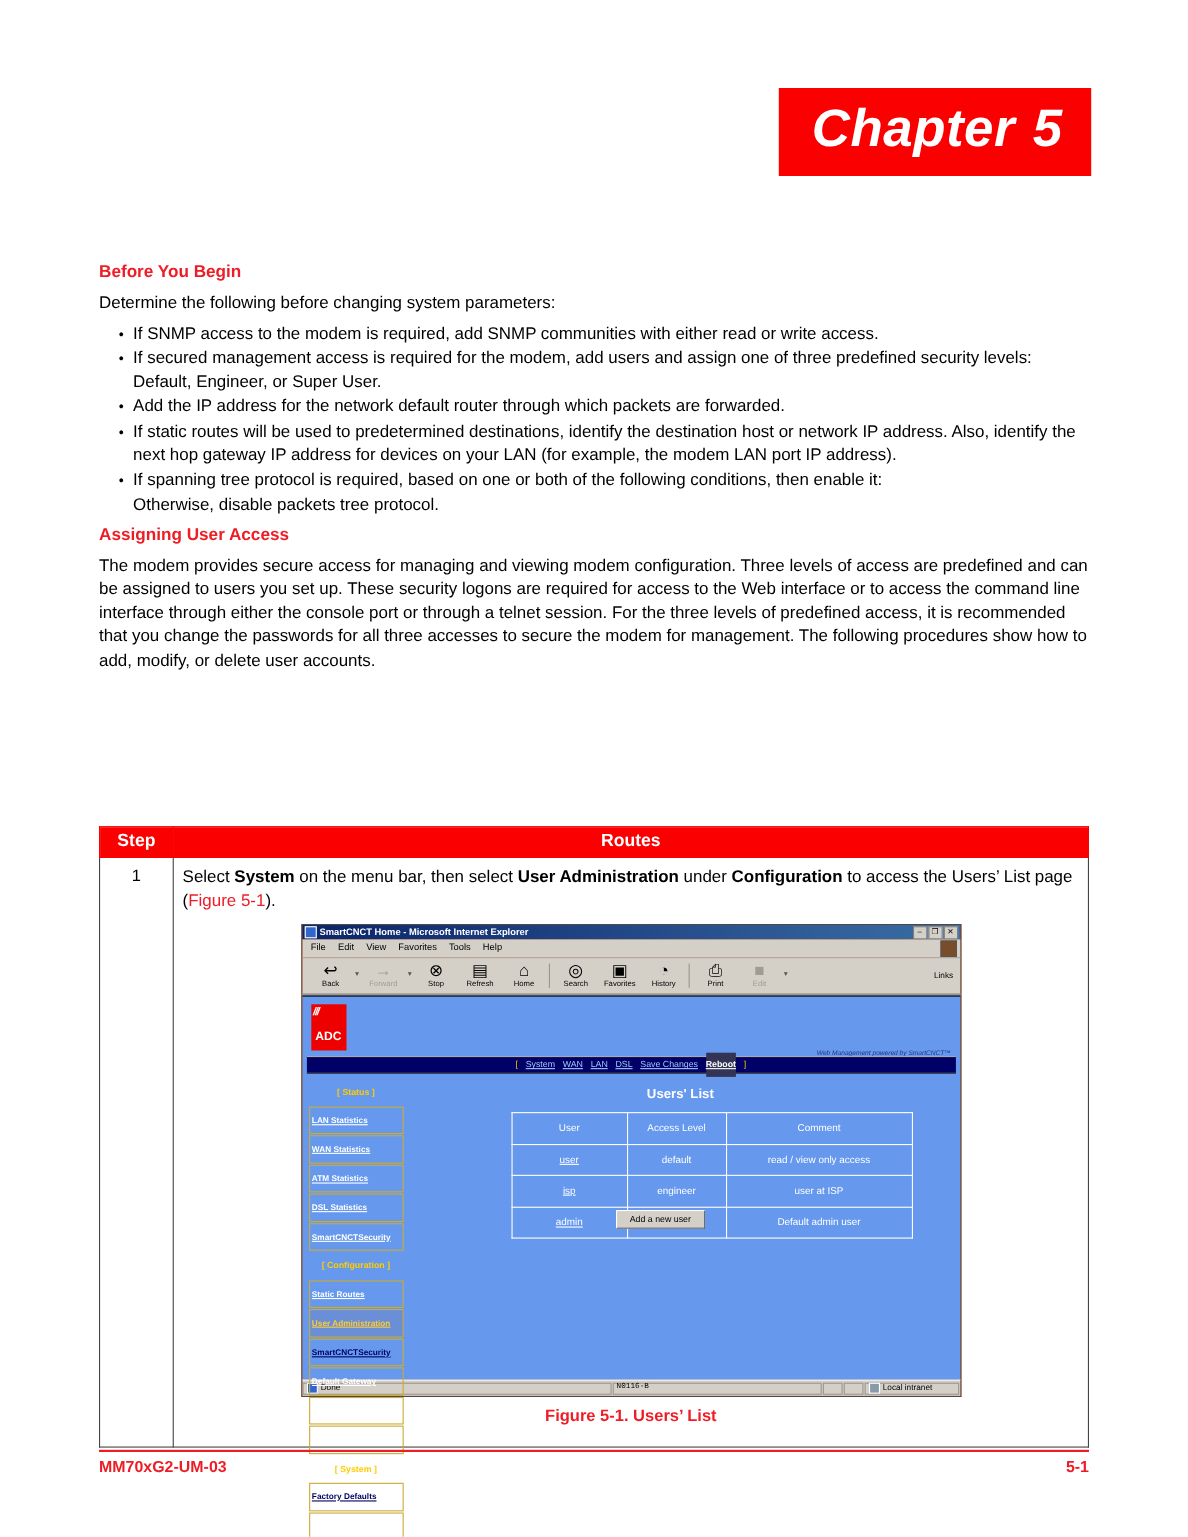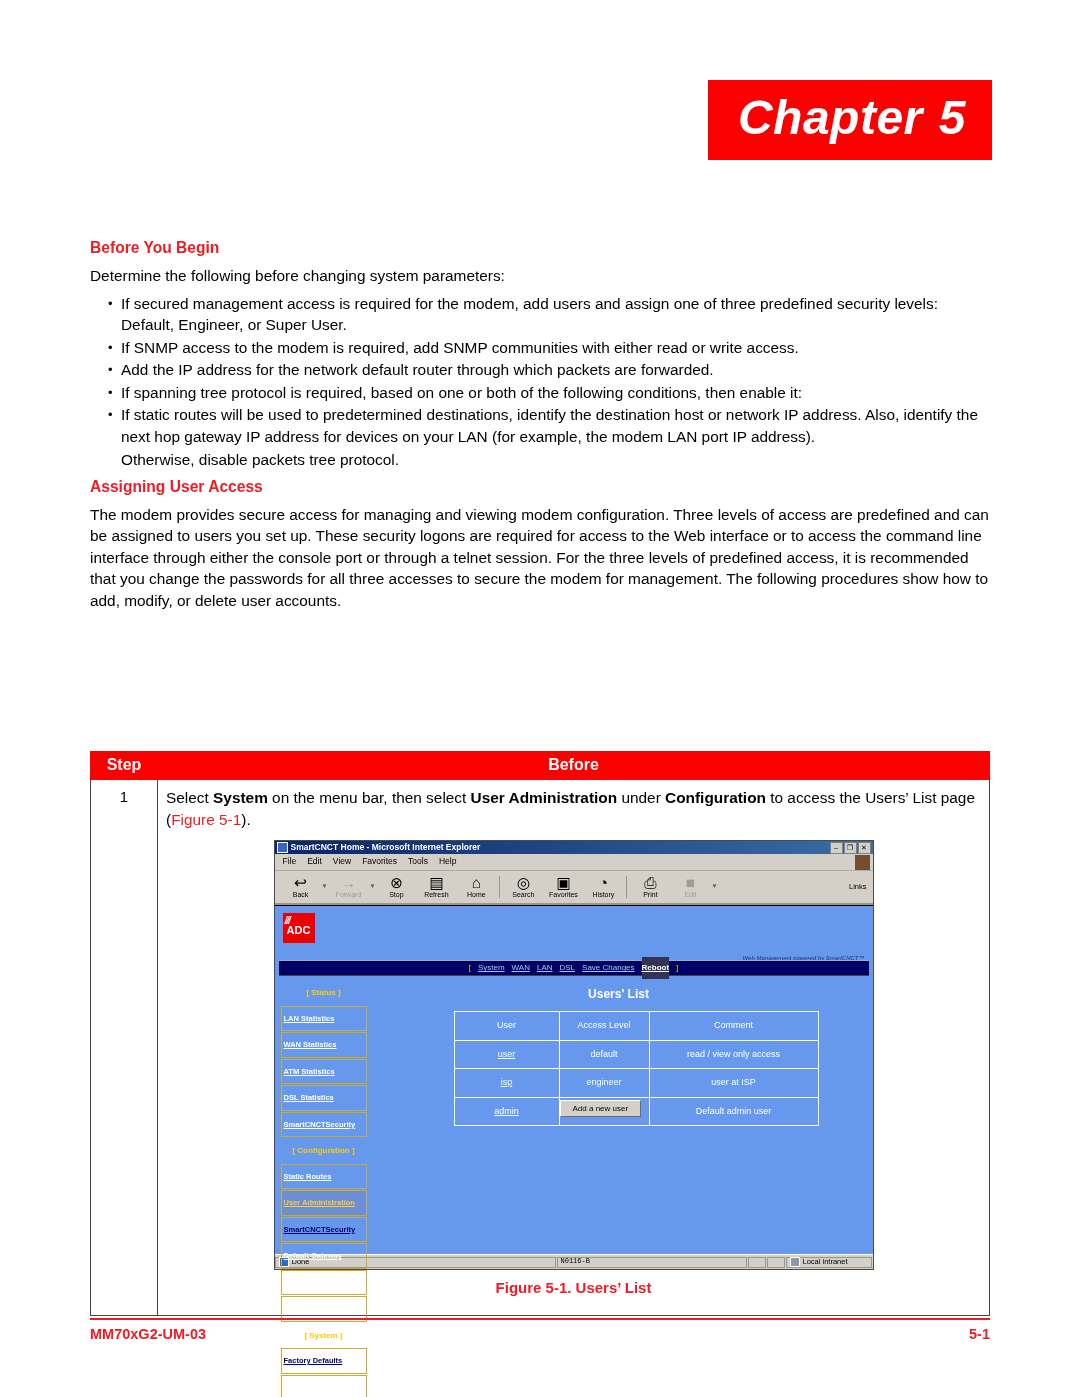--- a/index.html
+++ b/index.html
@@ -250,21 +250,21 @@
   
   .webpage {
     background: #6699ee;
     border-top: 1px solid #000;
     position: relative;
     height: 348px;
   }
   .adc-logo {
     position: absolute;
     left: 8px; top: 7px;
-    width: 32px; height: 30px;
+    width: 32px; height: 42px;
     background: #ee0000;
     color: #ffffff;
     font-weight: bold;
     font-size: 11px;
     display: flex;
     align-items: flex-end;
     justify-content: center;
     padding-bottom: 2px;
     box-sizing: border-box;
   }
@@ -348,21 +348,21 @@
     position: absolute;
     left: 100px; right: 10px;
     top: 78px;
     text-align: center;
     color: #ffffff;
     font-size: 12px;
     font-weight: bold;
   }
   .users-table {
     position: absolute;
-    left: 179px;
+    left: 190px;
     top: 105px;
     width: 365px;
     border-collapse: collapse;
     padding-left: 26px;
   }
   .users-table td {
     border: 1px solid #ffffff;
     color: #ffffff;
     font-size: 9px;
     text-align: center;
@@ -459,40 +459,40 @@
 
 
   <div class="content">
 
 
     <h3 class="subhead">Before You Begin</h3>
 
     <p class="body">Determine the following before changing system parameters:</p>
 
     <ul class="bullets">
+      <li>If SNMP access to the modem is required, add SNMP communities with either read or write access.</li>
       <li>If secured management access is required for the modem, add users and assign one of three predefined security levels: Default, Engineer, or Super User.</li>
-      <li>If SNMP access to the modem is required, add SNMP communities with either read or write access.</li>
       <li>Add the IP address for the network default router through which packets are forwarded.</li>
+      <li>If static routes will be used to predetermined destinations, identify the destination host or network IP address. Also, identify the next hop gateway IP address for devices on your LAN (for example, the modem LAN port IP address).</li>
       <li>If spanning tree protocol is required, based on one or both of the following conditions, then enable it:</li>
-      <li>If static routes will be used to predetermined destinations, identify the destination host or network IP address. Also, identify the next hop gateway IP address for devices on your LAN (for example, the modem LAN port IP address).</li>
     </ul>
 
 
     <p class="indented">Otherwise, disable packets tree protocol.</p>
 
     <h3 class="subhead">Assigning User Access</h3>
 
     <p class="body">The modem provides secure access for managing and viewing modem configuration. Three levels of access are predefined and can be assigned to users you set up. These security logons are required for access to the Web interface or to access the command line interface through either the console port or through a telnet session. For the three levels of predefined access, it is recommended that you change the passwords for all three accesses to secure the modem for management. The following procedures show how to add, modify, or delete user accounts.</p>
   </div>
 
   <table class="step-table">
     <thead>
       <tr>
         <th class="col-step">Step</th>
-        <th>Before</th>
+        <th>Routes</th>
       </tr>
     </thead>
     <tbody>
       <tr>
         <td class="cell-step">1</td>
         <td class="cell-action">
           <span>Select </span><b class="strong">System</b><span> on the menu bar, then select </span><b class="strong">User Administration</b><span> under </span><b class="strong">Configuration</b><span> to access the Users’ List page (</span><span class="redlink">Figure 5-1</span><span>).</span>
 
           
           <div class="browser">

